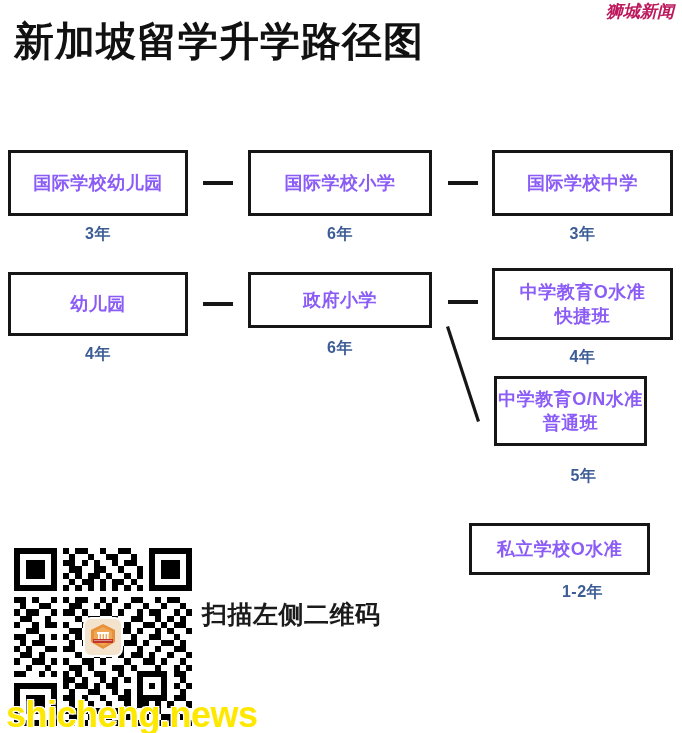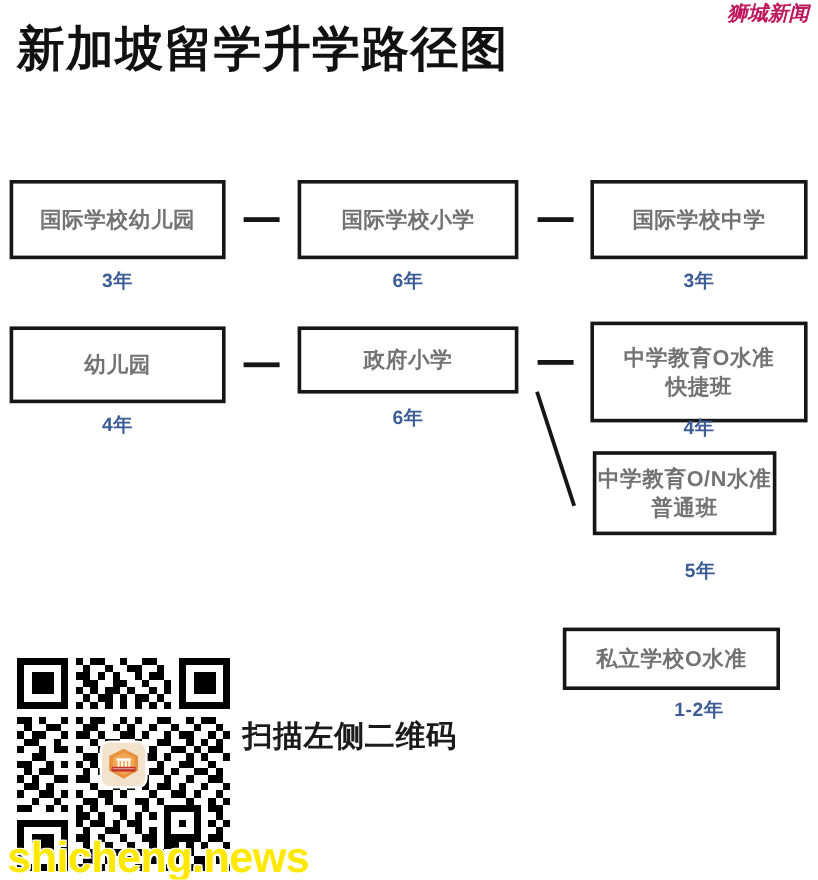--- a/index.html
+++ b/index.html
@@ -62,21 +62,21 @@
     position: absolute;
     box-sizing: border-box;
     border: 3px solid #161616;
     background: #ffffff;
     display: flex;
     align-items: center;
     justify-content: center;
     text-align: center;
   }
   .node-label {
-    color: #737373;
+    color: #8b5cf6;
     font-weight: bold;
     font-size: 18px;
     line-height: 1.35;
     letter-spacing: 0.5px;
   }
   .node-years {
     position: absolute;
     color: #3c5c96;
     font-weight: bold;
     font-size: 16px;
@@ -174,21 +174,21 @@
 
 <div class="connector-h" style="left:203px; top:302px; width:30px;"></div>
 
 <div class="node" style="left:248px; top:272px; width:184px; height:56px;">
   <span class="node-label">政府小学</span>
 </div>
 <div class="node-years" style="left:248px; top:338px; width:184px;">6年</div>
 
 <div class="connector-h" style="left:448px; top:300px; width:30px;"></div>
 
-<div class="node" style="left:492px; top:268px; width:181px; height:84px;">
+<div class="node" style="left:492px; top:268px; width:181px; height:72px;">
   <span class="node-label">
     <span>中学教育O水准</span><br>
     <span>快捷班</span>
   </span>
 </div>
 <div class="node-years" style="left:492px; top:347px; width:181px;">4年</div>
 
 <svg class="connector-diag" style="left:440px; top:320px;" width="50" height="110" viewBox="0 0 50 110">
   <line x1="8" y1="8" x2="38" y2="100" stroke="#161616" stroke-width="3.2" stroke-linecap="square"></line>
 </svg>

